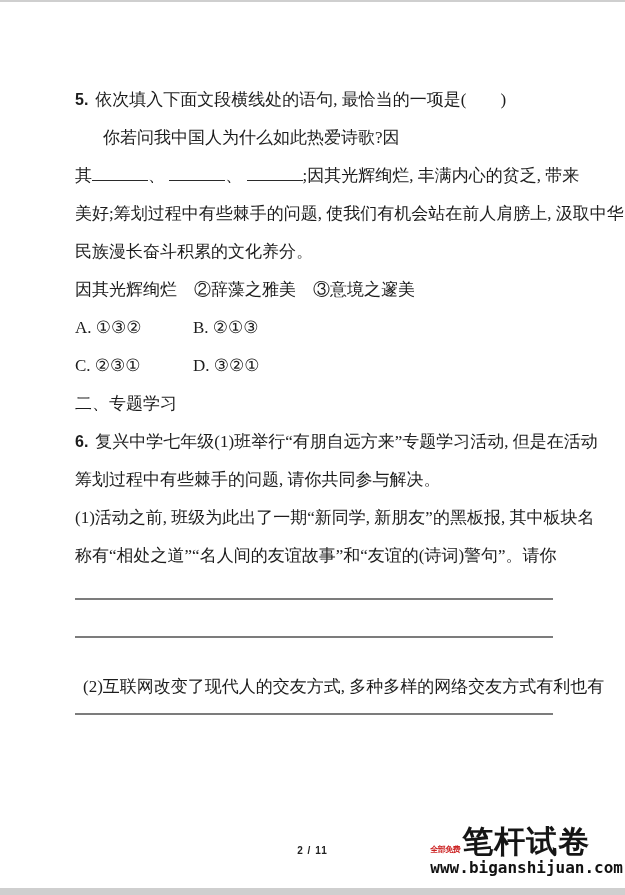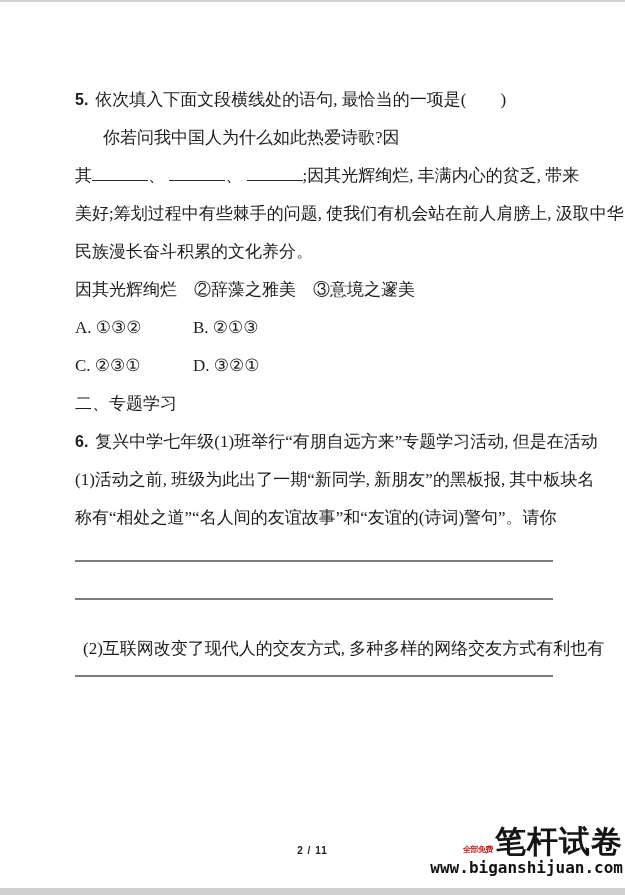--- a/index.html
+++ b/index.html
@@ -65,21 +65,20 @@
   }
 
   .logo {
     position:absolute;
     right:2px; bottom:18px;
     text-align:right;
   }
   .logo-top {
     display:flex;
     align-items:flex-end;
-    justify-content:flex-end;
     line-height:1;
   }
   .logo-tagline {
     color:#cc2222;
     font-size:8px;
     font-weight:bold;
     margin:0 2px 3px 0;
     letter-spacing:-0.5px;
   }
   .logo-brand {
@@ -119,20 +118,21 @@
     <span>B. ②①③</span>
   </div>
   <div class="line opt-row">
     <span class="opt-a">C. ②③①</span>
     <span>D. ③②①</span>
   </div>
 
   <div class="line">二、专题学习</div>
 
   <div class="line"><span class="qnum">6.</span><span>复兴中学七年级(1)班举行“有朋自远方来”专题学习活动, 但是在活动</span></div>
+  <div class="line">筹划过程中有些棘手的问题, 请你共同参与解决。</div>
 
   <div class="line">(1)活动之前, 班级为此出了一期“新同学, 新朋友”的黑板报, 其中板块名</div>
   <div class="line">称有“相处之道”“名人间的友谊故事”和“友谊的(诗词)警句”。请你</div>
 
   <hr class="ansline ans1">
   <hr class="ansline ans2">
 
   <div class="line indent2 p2-start">(2)互联网改变了现代人的交友方式, 多种多样的网络交友方式有利也有</div>
 
   <hr class="ansline ans3">

